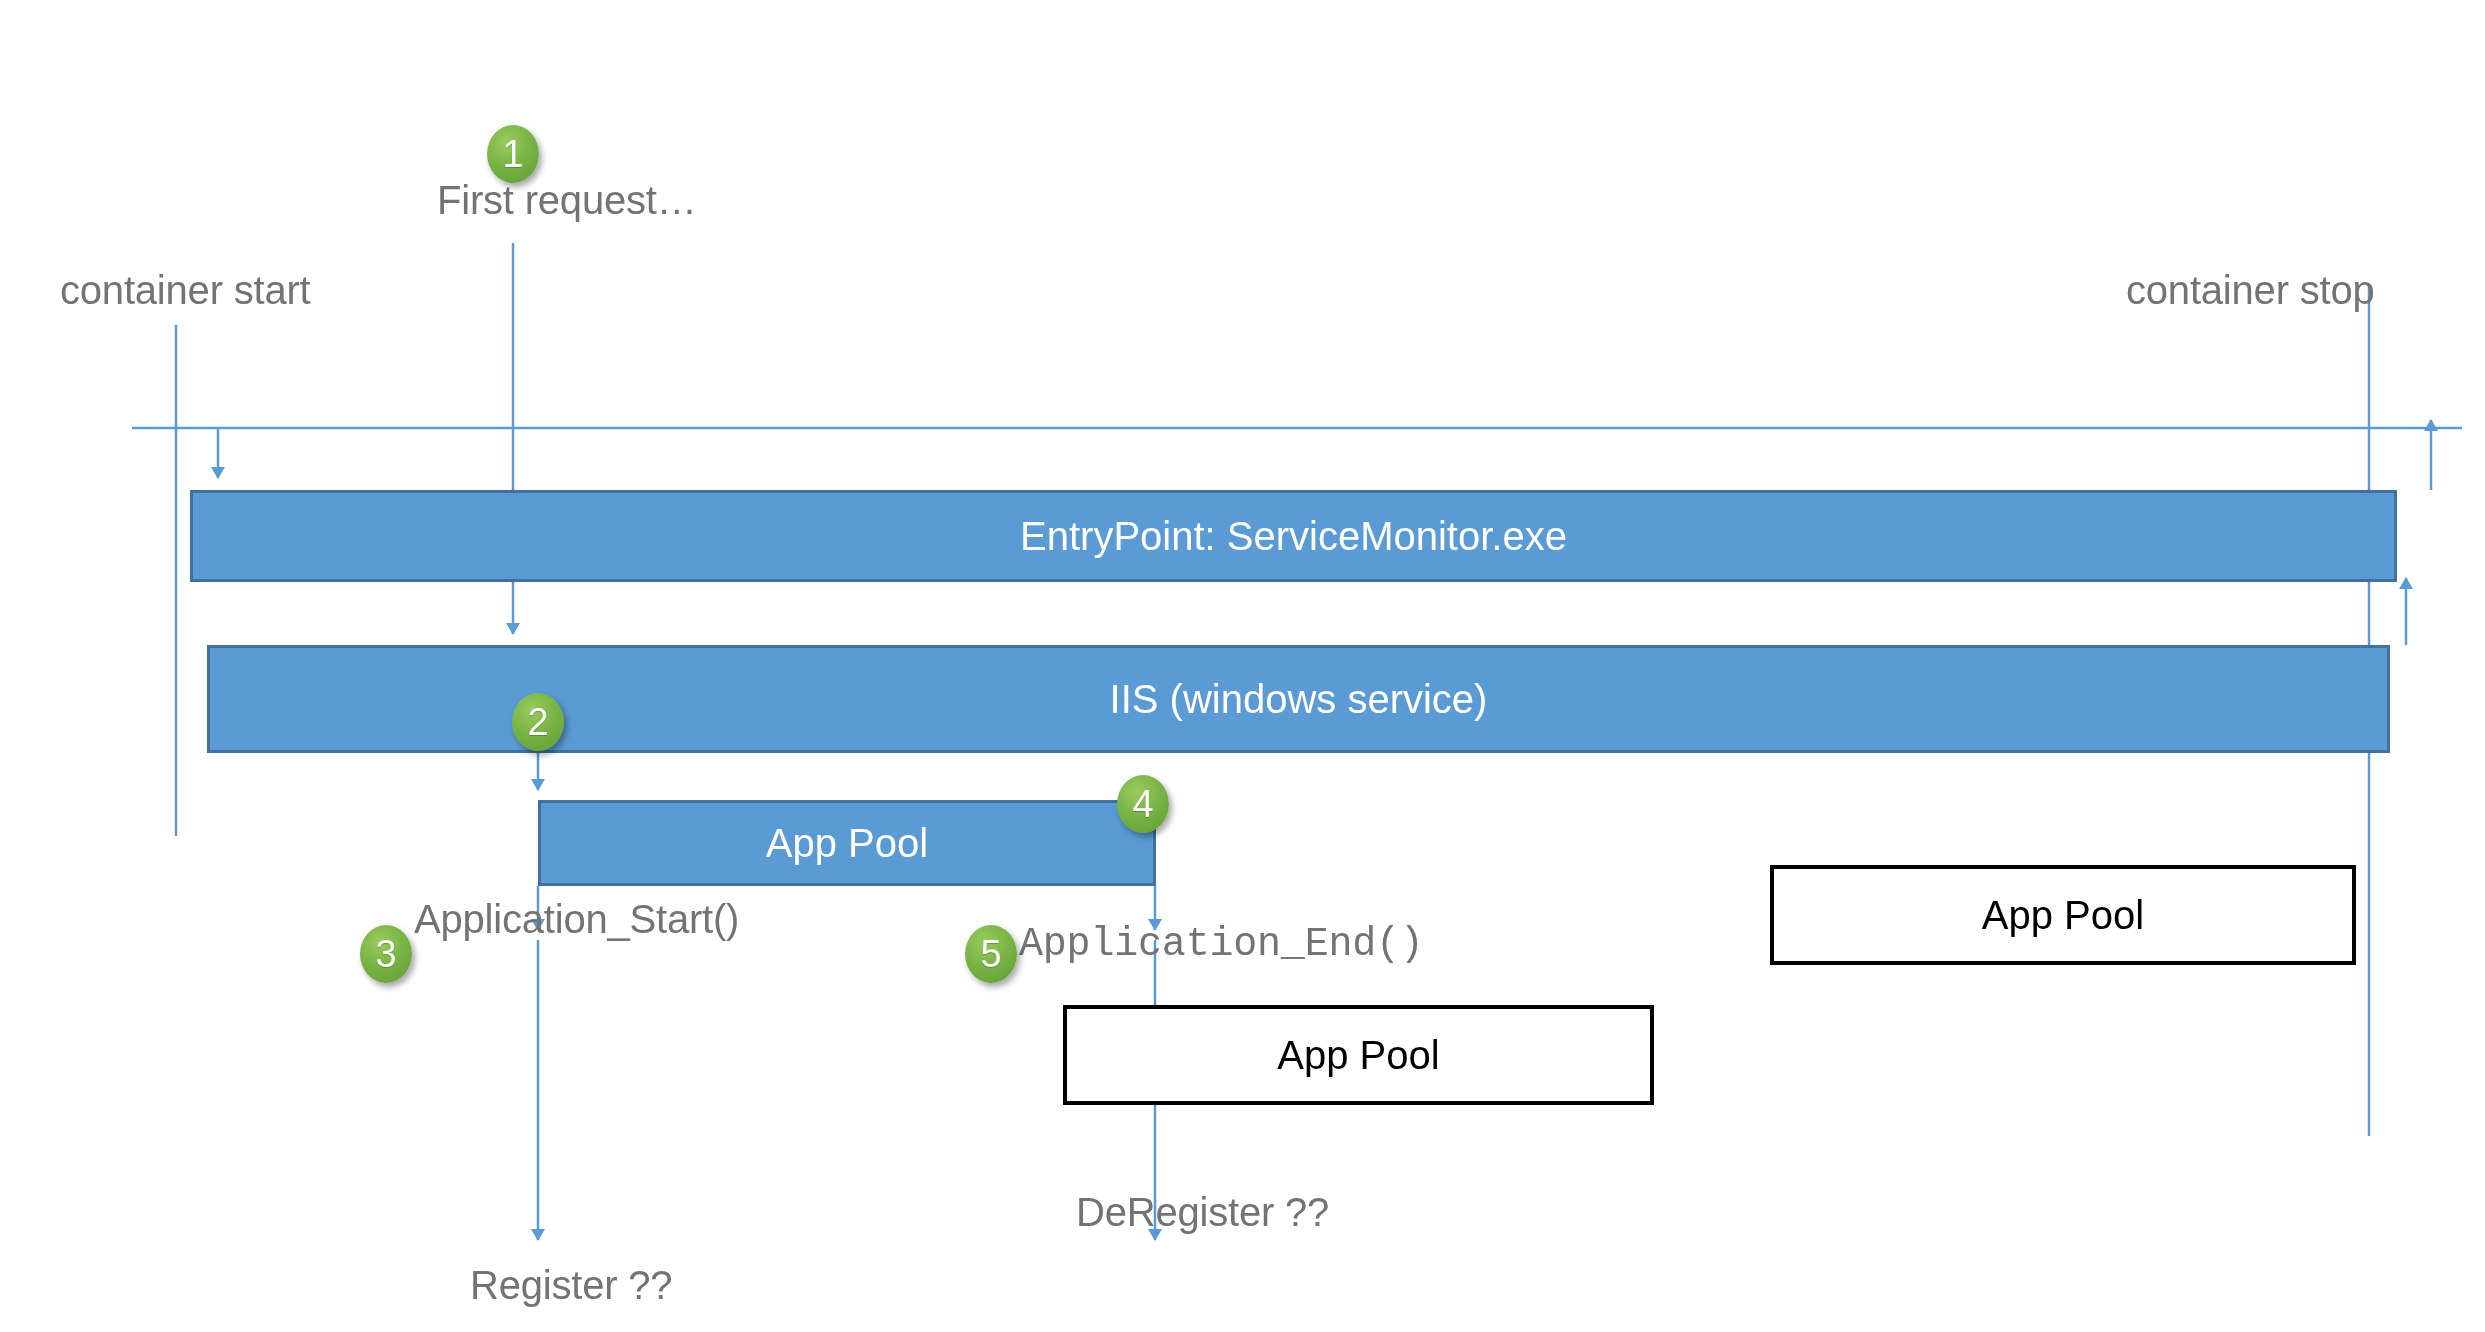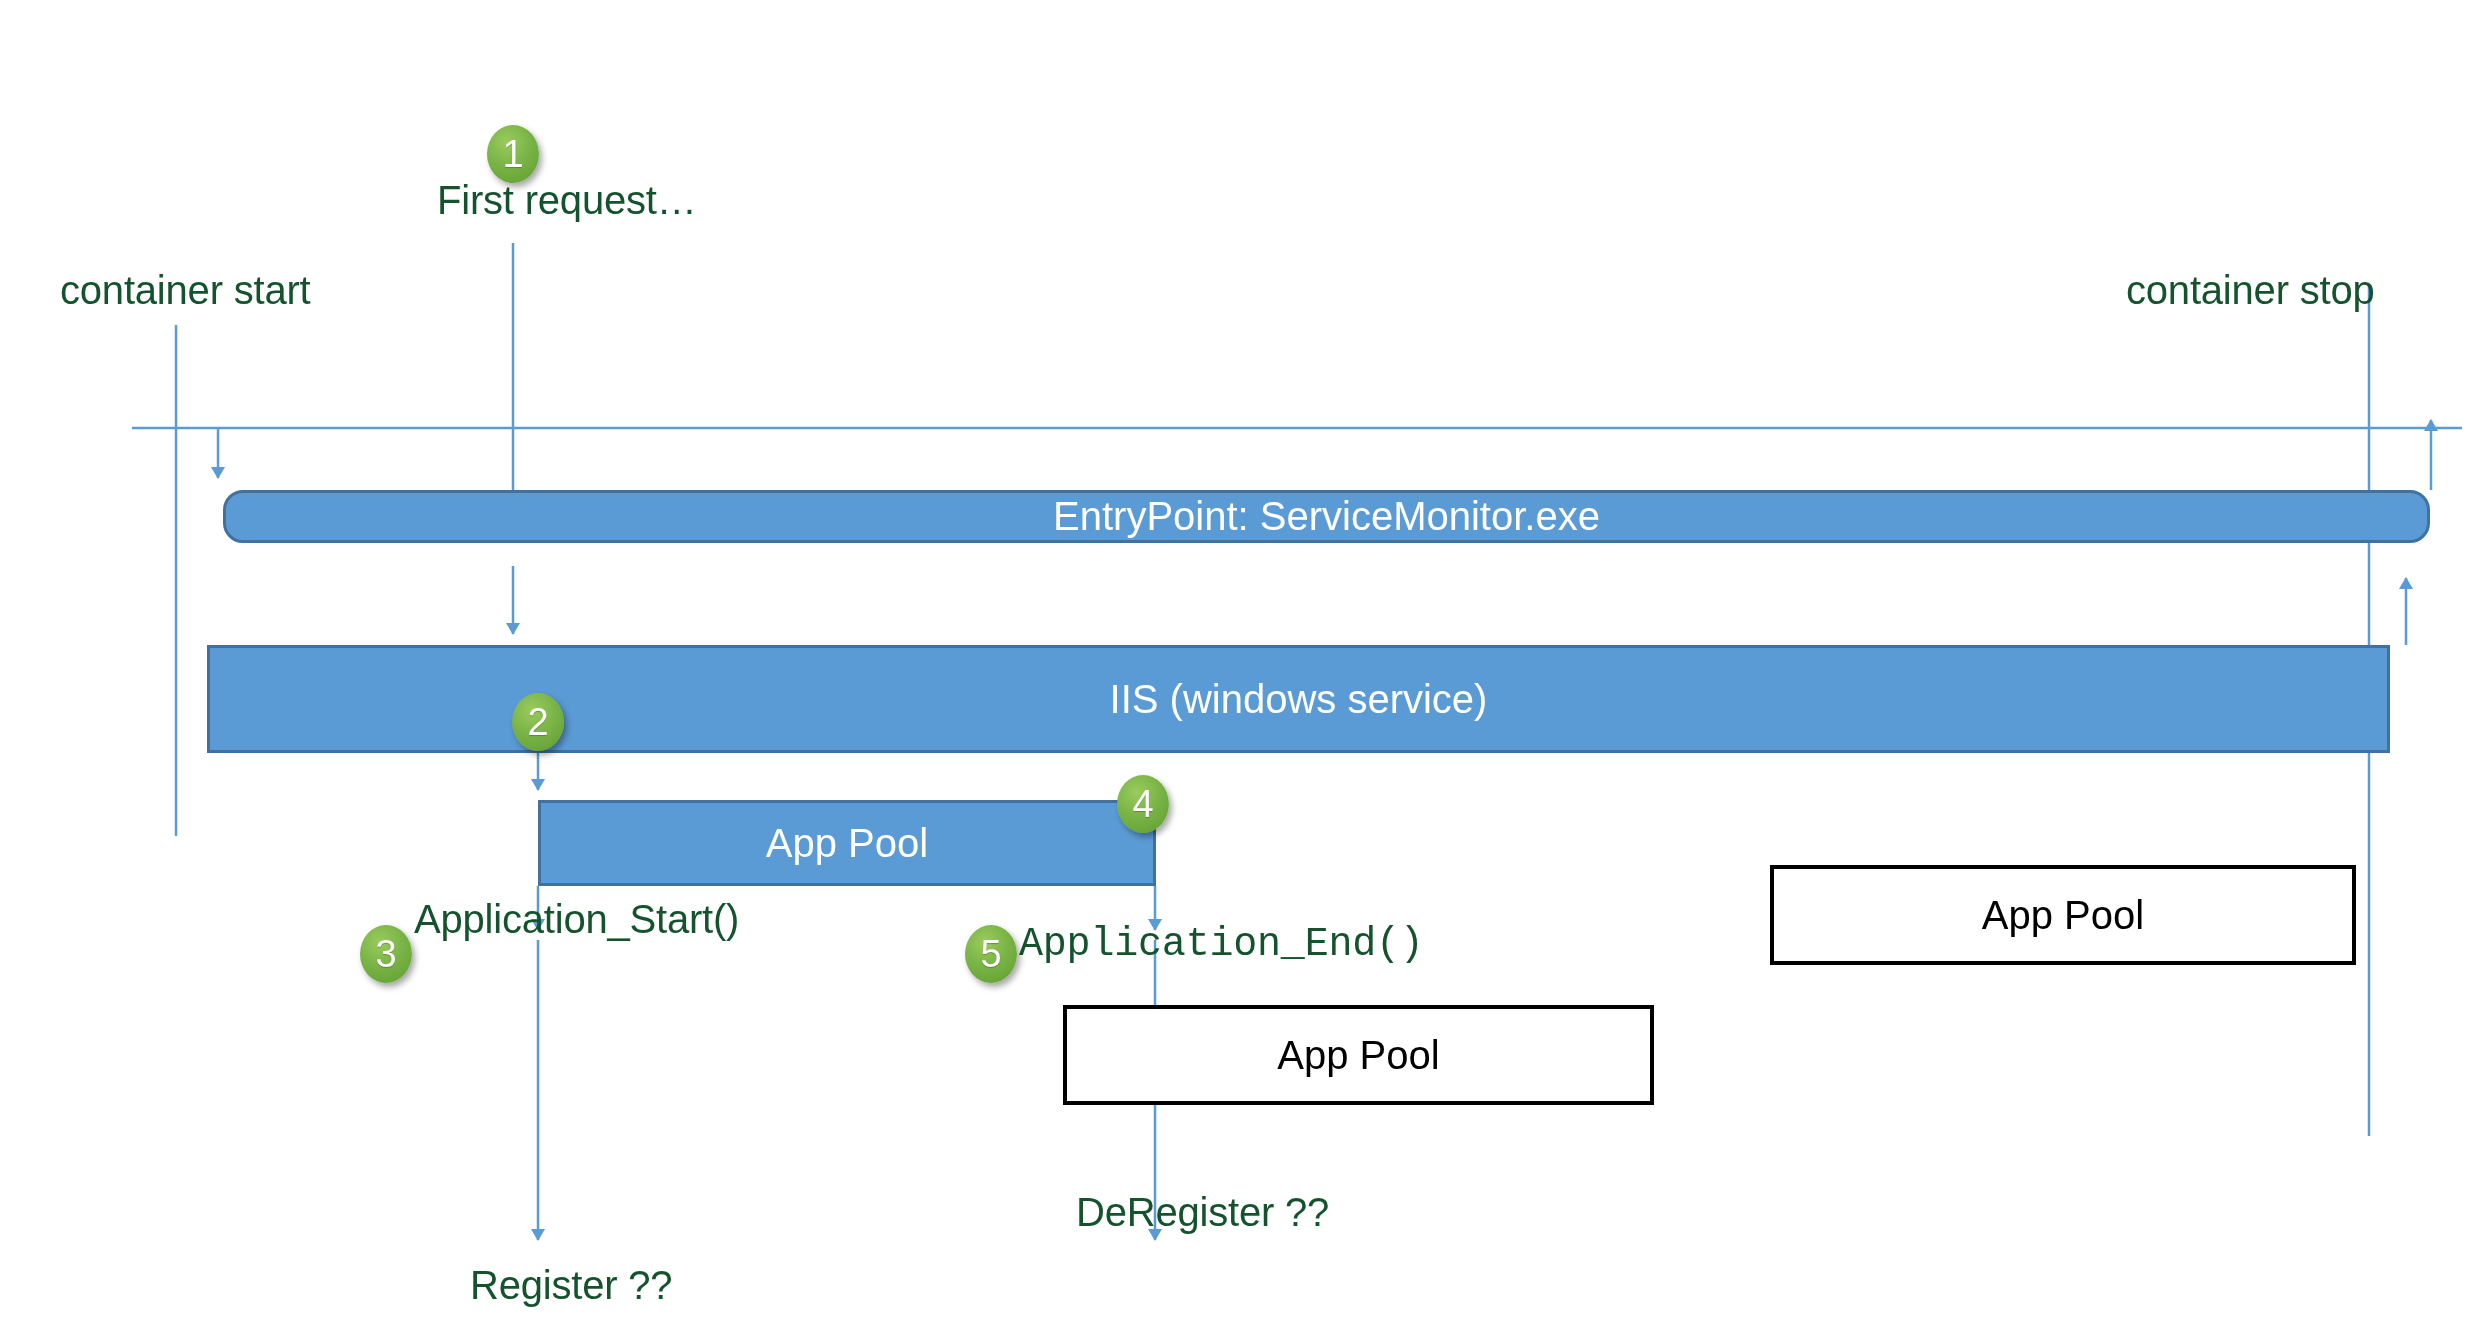--- a/index.html
+++ b/index.html
@@ -18,21 +18,21 @@
     position:absolute;
     left:0; top:0;
     width:2485px;
     height:1332px;
     pointer-events:none;
   }
 
   
   .lbl{
     position:absolute;
-    color:#14532d;
+    color:#737373;
     font-size:40px;
     line-height:1.0;
     white-space:nowrap;
     font-weight:400;
     letter-spacing:-0.2px;
   }
 
   
   .bar{
     position:absolute;
@@ -113,21 +113,21 @@
 
     <line x1="538" y1="940" x2="538" y2="1240" stroke="#5B9BD5" stroke-width="2.5" marker-end="url(#arrDown)"></line>
 
     <line x1="1155" y1="940" x2="1155" y2="1240" stroke="#5B9BD5" stroke-width="2.5" marker-end="url(#arrDown)"></line>
 
     <line x1="2406" y1="645" x2="2406" y2="578" stroke="#5B9BD5" stroke-width="2.5" marker-end="url(#arrUp)"></line>
 
     <line x1="2431" y1="490" x2="2431" y2="420" stroke="#5B9BD5" stroke-width="2.5" marker-end="url(#arrUp)"></line>
   </svg>
 
-  <div class="bar" style="left:223px; top:490px; width:2207px; height:53px;border-radius:20px;">
+  <div class="bar" style="left:190px; top:490px; width:2207px; height:92px;">
     <span>EntryPoint: ServiceMonitor.exe</span>
   </div>
 
   <div class="bar" style="left:207px; top:645px; width:2183px; height:108px;">
     <span>IIS (windows service)</span>
   </div>
 
   <div class="bar" style="left:538px; top:800px; width:618px; height:86px;">
     <span>App Pool</span>
   </div>

